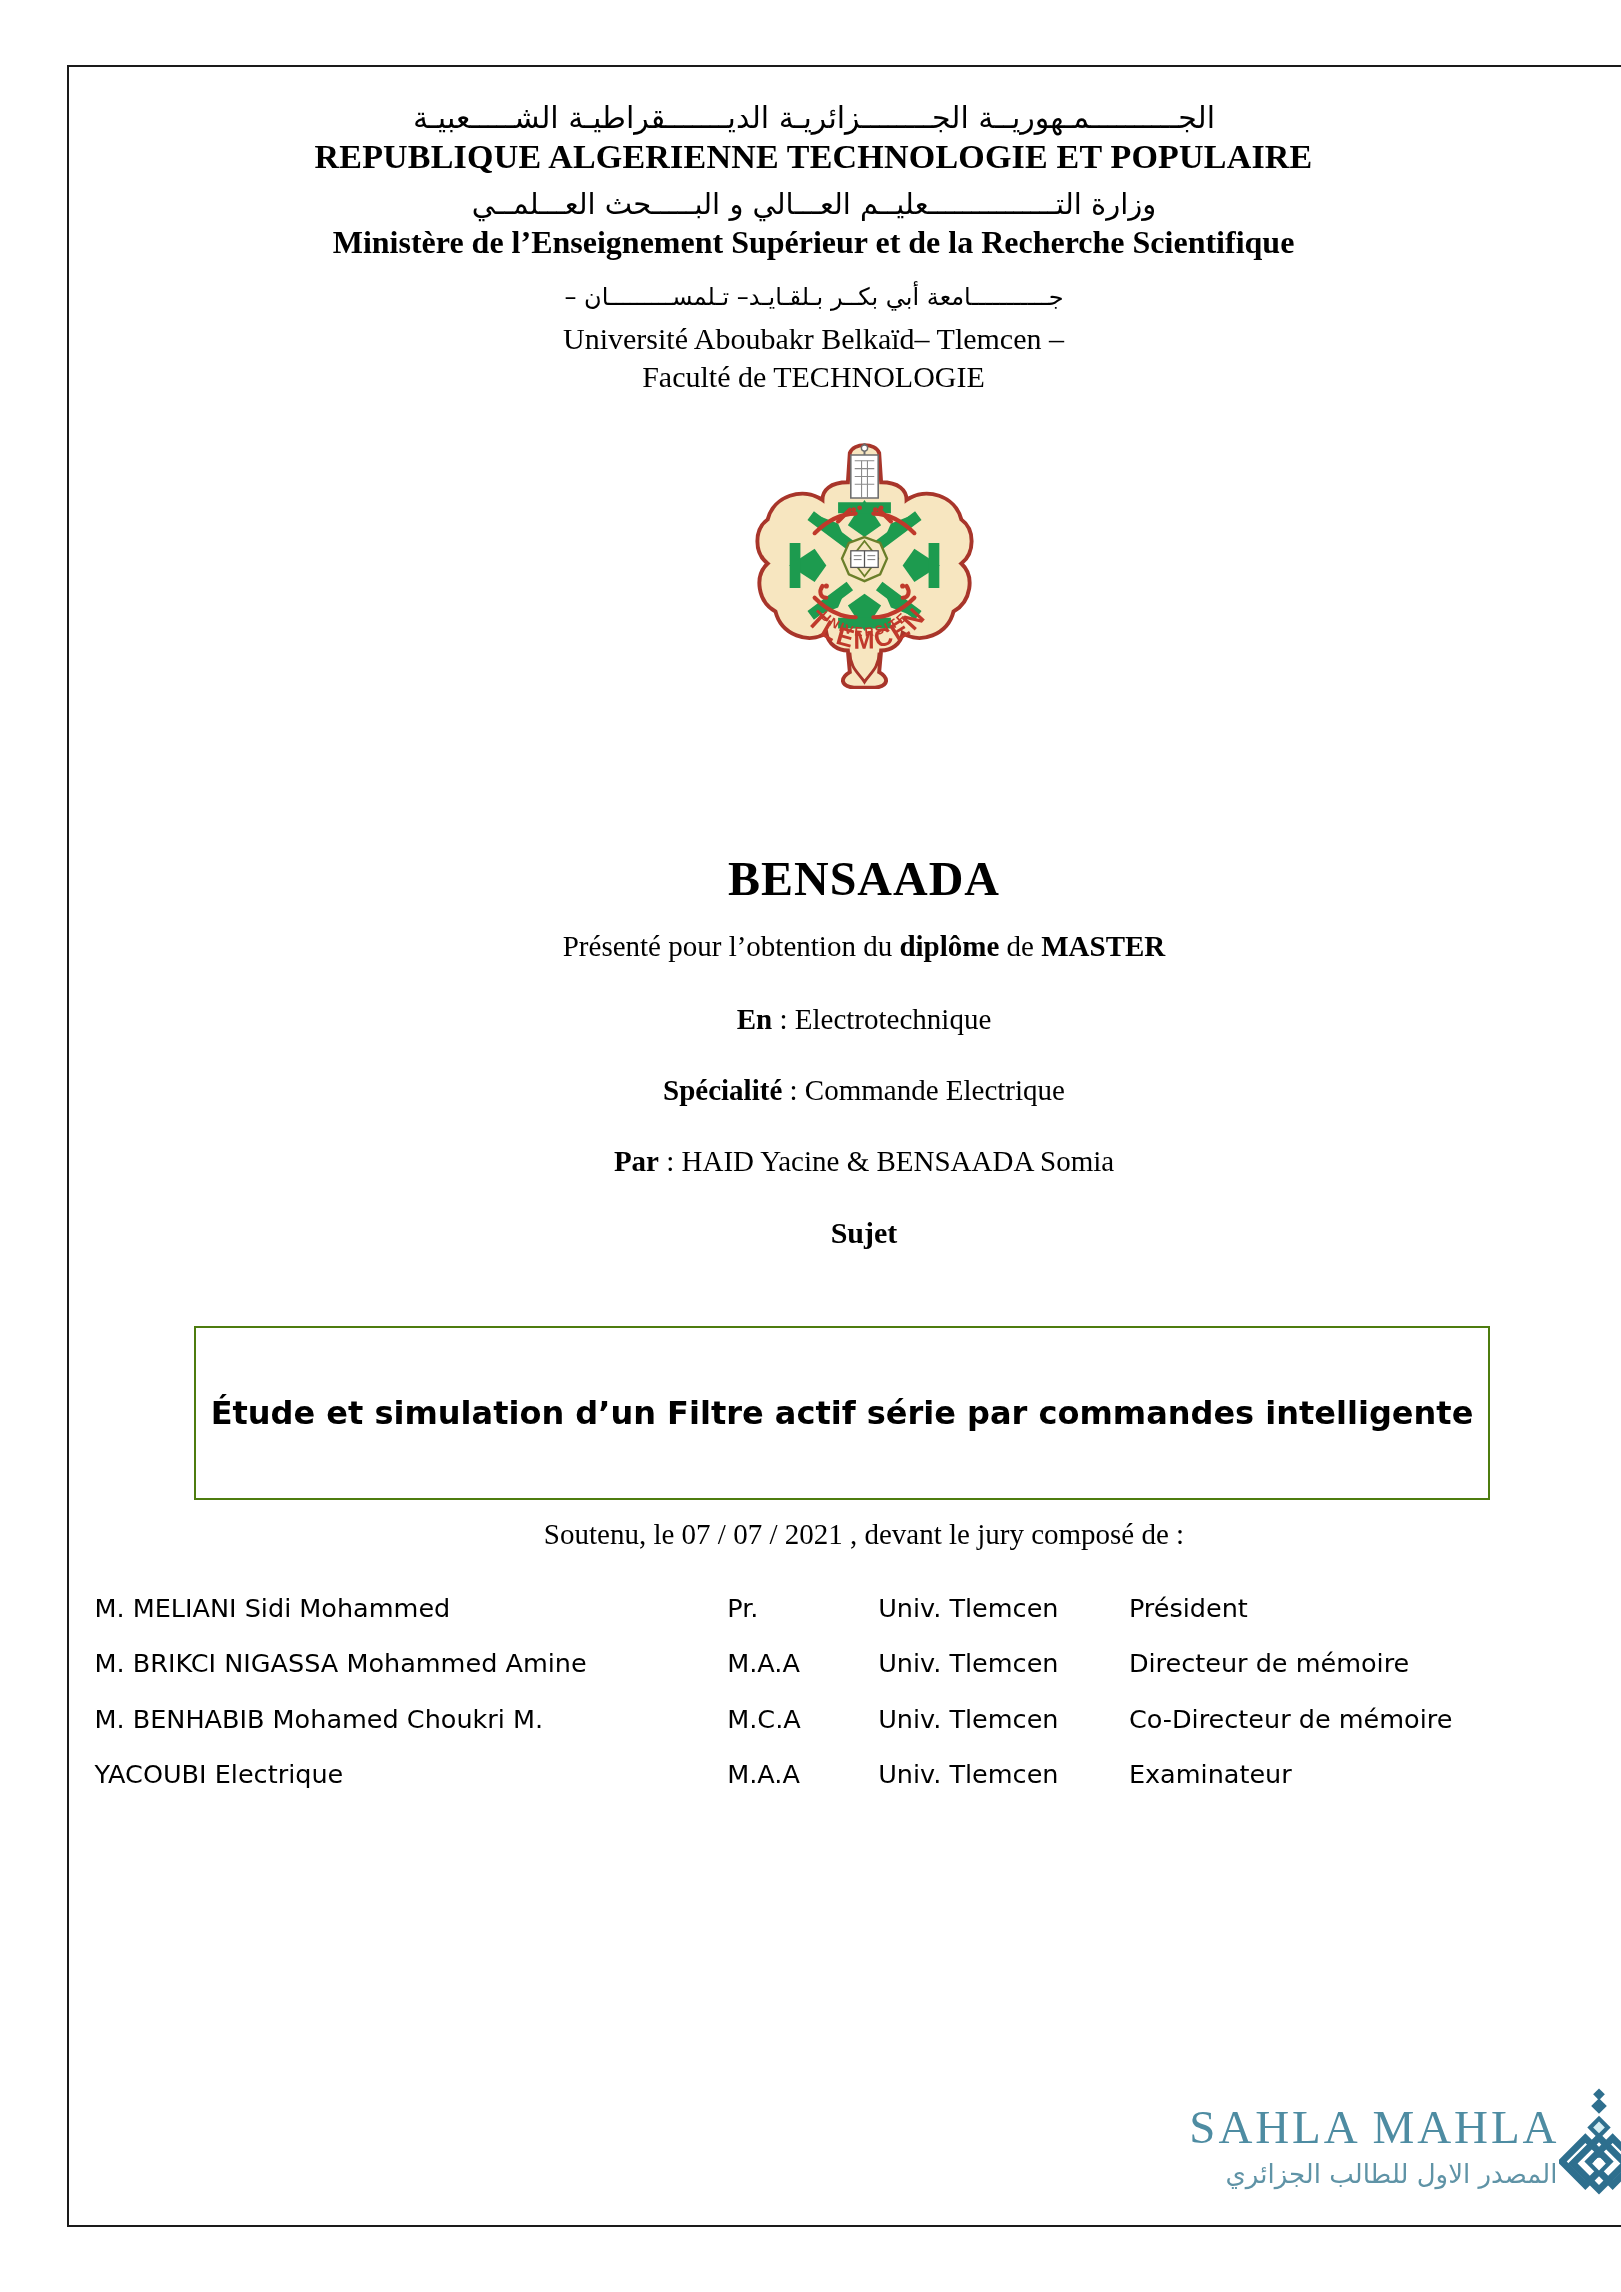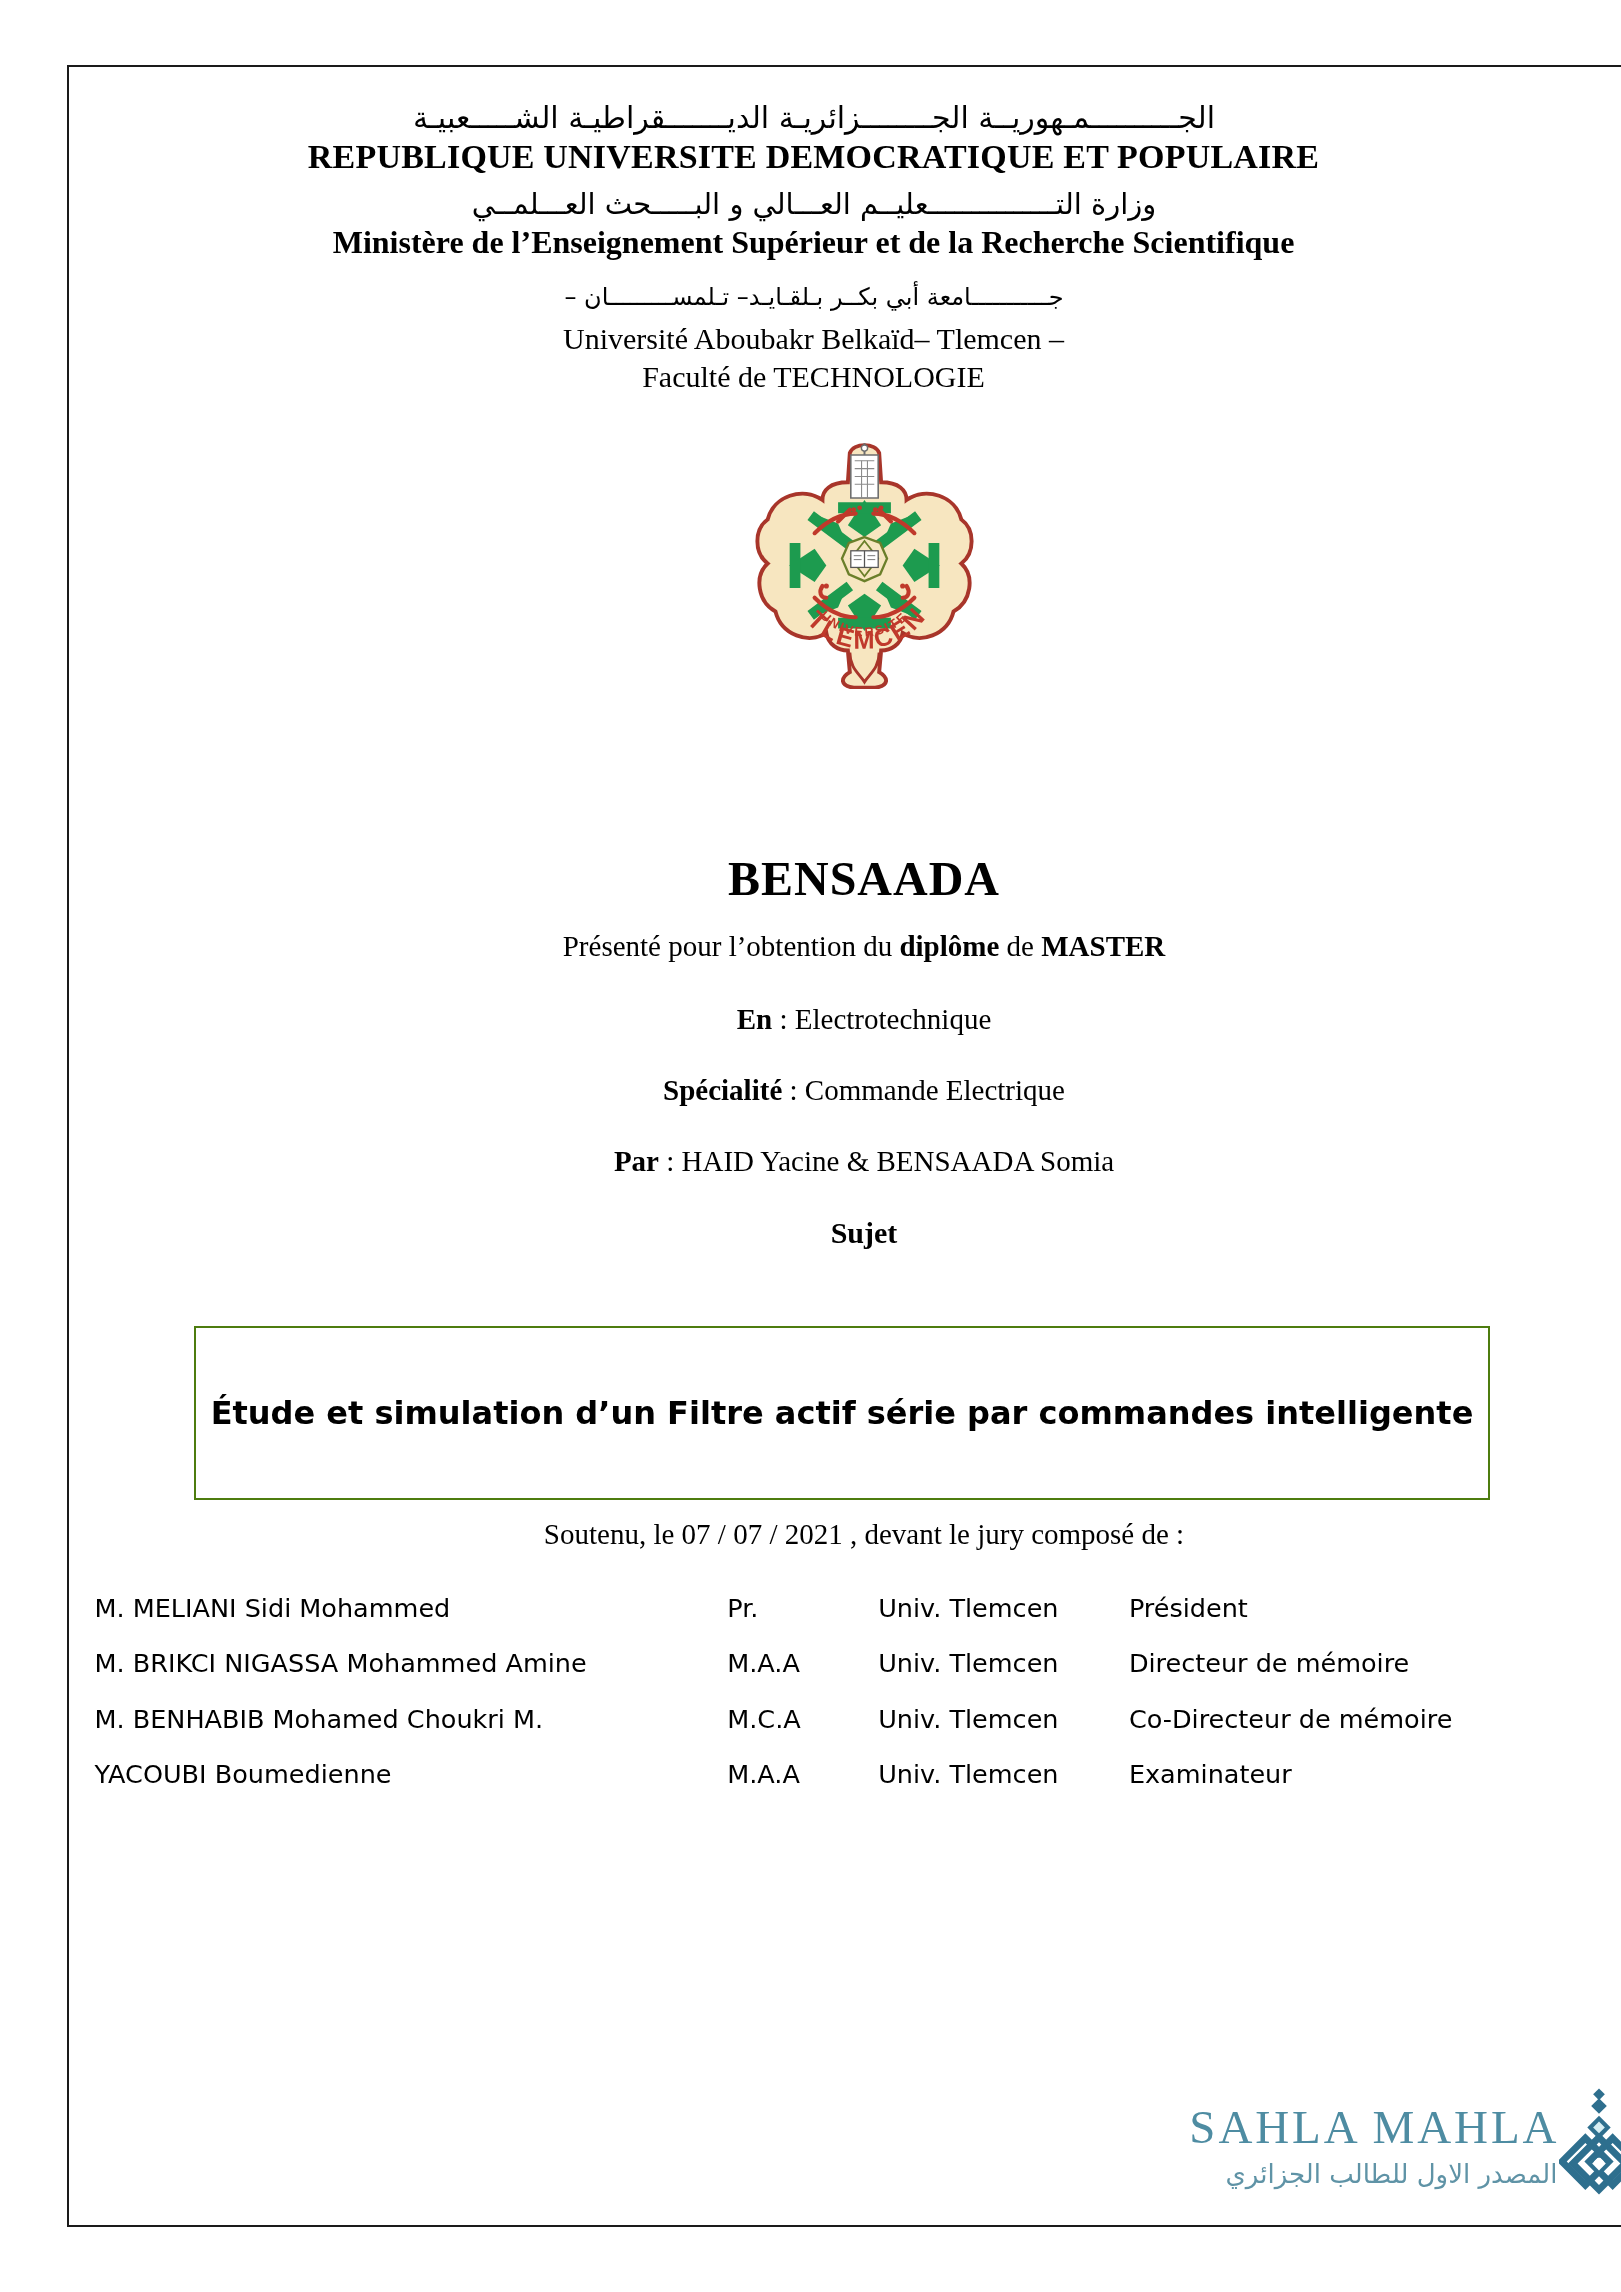--- a/index.html
+++ b/index.html
@@ -209,21 +209,21 @@
   }
 </style>
 </head>
 <body>
 
 <div id="page-frame">
   <div class="inner">
 
     <div id="ar-republic" class="hdr-ar">الجــــــــــمـهوريــة الجــــــــزائريـة الديـــــــقراطيـة الشـــــعبيـة</div>
 
-    <div id="fr-republic" class="hdr-fr">REPUBLIQUE UNIVERSITE DEMOCRATIQUE ET POPULAIRE</div>
+    <div id="fr-republic" class="hdr-fr">REPUBLIQUE ALGERIENNE TECHNOLOGIE ET POPULAIRE</div>
 
     <div id="ar-ministry" class="hdr-ar">وزارة التـــــــــــــــعليــم العـــالي و البـــــحث العـــلمــي</div>
 
     <div id="fr-ministry" class="hdr-fr">Ministère de l’Enseignement Supérieur et de la Recherche Scientifique</div>
 
     <div id="ar-university" class="hdr-ar">جـــــــــــامعة أبي بكــر بـلقـايـد– تـلمســـــــــان –</div>
 
     <div id="fr-university" class="hdr-fr">
       <div>Université Aboubakr Belkaïd– Tlemcen –</div>
       <div>Faculté de TECHNOLOGIE</div>
@@ -362,21 +362,21 @@
           <td class="c-univ">Univ. Tlemcen</td>
           <td class="c-role">Directeur de mémoire</td>
         </tr>
         <tr>
           <td class="c-name">M. BENHABIB Mohamed Choukri M.</td>
           <td class="c-grade">M.C.A</td>
           <td class="c-univ">Univ. Tlemcen</td>
           <td class="c-role">Co-Directeur de mémoire</td>
         </tr>
         <tr>
-          <td class="c-name">YACOUBI Boumedienne</td>
+          <td class="c-name">YACOUBI Electrique</td>
           <td class="c-grade">M.A.A</td>
           <td class="c-univ">Univ. Tlemcen</td>
           <td class="c-role">Examinateur</td>
         </tr>
       </tbody>
     </table>
 
     <div id="watermark">
       <div id="wm-text">SAHLA MAHLA</div>
       <div id="wm-sub">المصدر الاول للطالب الجزائري</div>

